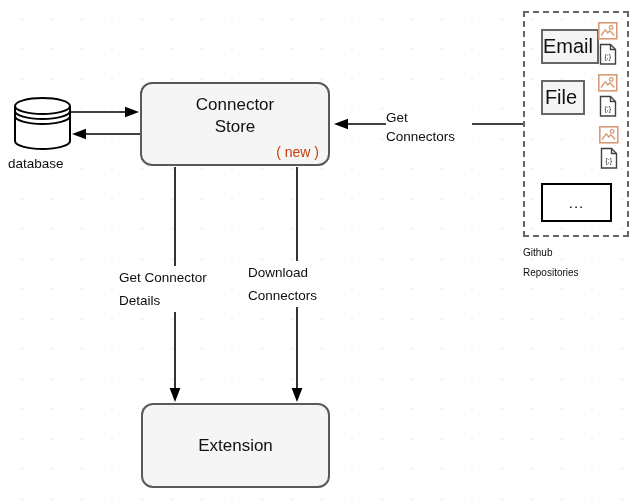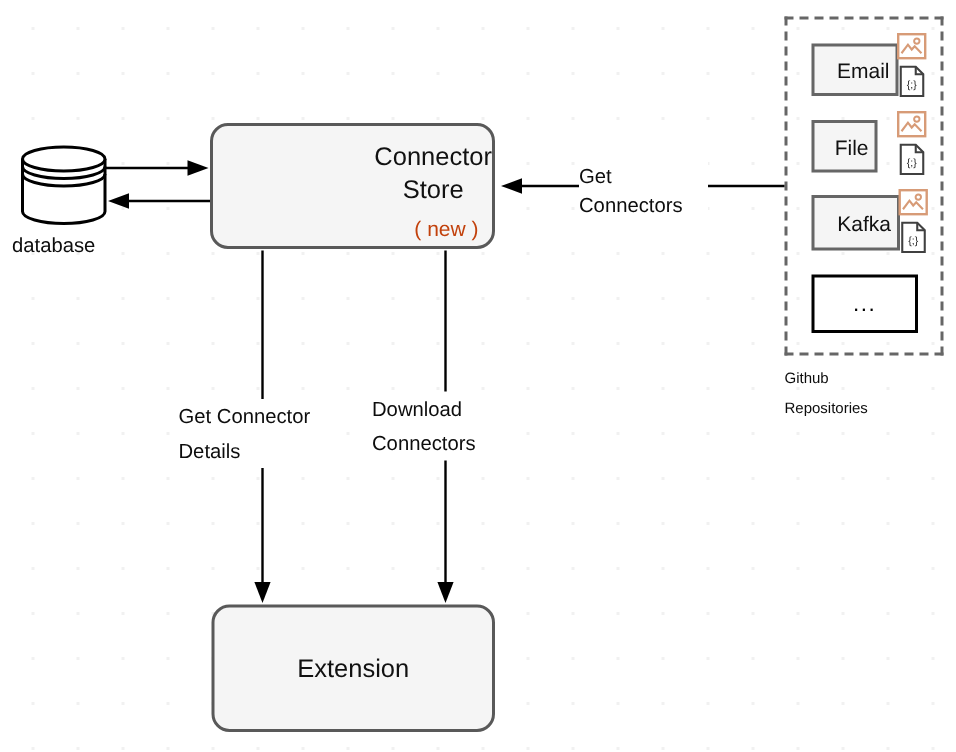--- a/index.html
+++ b/index.html
@@ -16,36 +16,36 @@
 
   .layer-svg { position:absolute; left:0; top:0; z-index:3; pointer-events:none; }
 
   .node {
     position:absolute; z-index:2;
     background:#f5f5f5; border:2px solid #595959; border-radius:12px;
     display:flex; align-items:center; justify-content:center;
     text-align:center; font-size:17px; line-height:22px; color:#111;
   }
   .node .title { display:block; }
-  .connector-store { left:140px; top:82px; width:190px; height:84px; padding-bottom:16px;justify-content:flex-end; }
+  .connector-store { left:140px; top:82px; width:190px; height:84px; padding-bottom:16px; }
   .badge {
     position:absolute; right:9px; bottom:3px;
     font-size:14px; line-height:18px; color:#c2410c; white-space:pre;
   }
   .vscode { left:141px; top:403px; width:189px; height:85px; }
 
   .github-box {
     position:absolute; left:523px; top:11px; width:106px; height:226px;
     border:2px dashed #666; z-index:1; background:transparent;
   }
   .repo {
     position:absolute; z-index:2;
     background:#f5f5f5; border:2px solid #666;
-    display:flex; align-items:center; justify-content:flex-end;
-    font-size:14px; color:#111; padding-right:4px;
+    display:flex; align-items:center; justify-content:center;
+    font-size:20px; color:#111; padding-right:4px;
   }
   .repo-email { left:541px; top:29px;  width:58px; height:35px; }
   .repo-file  { left:541px; top:80px;  width:44px; height:35px; }
   .repo-kafka { left:541px; top:130px; width:59px; height:37px; }
   .repo-more  {
     position:absolute; left:541px; top:183px; width:71px; height:39px; z-index:2;
     background:#fff; border:2px solid #000;
     display:flex; align-items:center; justify-content:center;
     font-size:15px; letter-spacing:1px; color:#000;
   }
@@ -77,23 +77,20 @@
     </div>
   </div>
 
   <div class="github-box"></div>
 
   <div class="repo repo-email">
     <span>Email</span>
   </div>
   <div class="repo repo-file">
     <span>File</span>
-  </div>
-  <div class="repo repo-kafka">
-    <span>Kafka</span>
   </div>
   <div class="repo-more">
     <span>...</span>
   </div>
 
   <div class="lbl lbl-database">database</div>
 
   <div class="lbl lbl-edge lbl-get-connectors">
     <div>Get</div>
     <div>Connectors</div>

